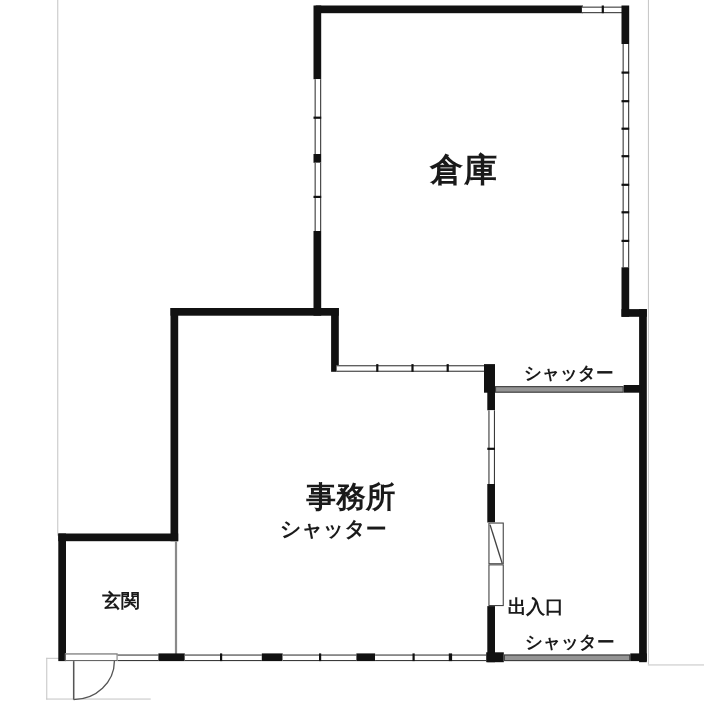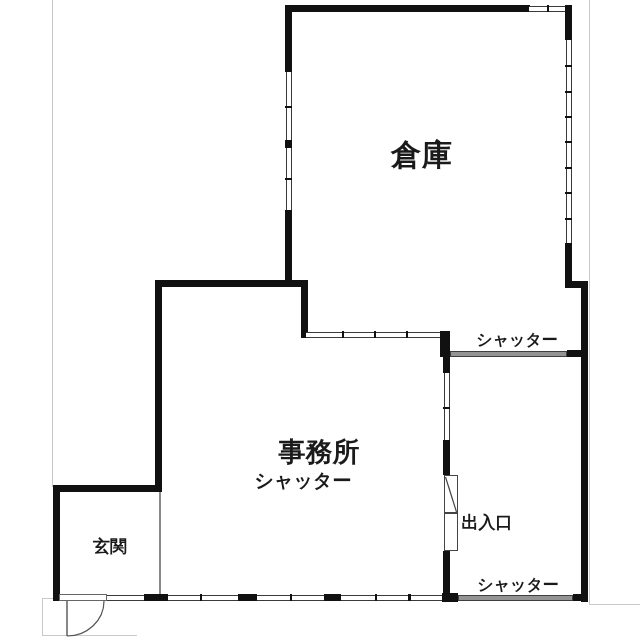--- a/index.html
+++ b/index.html
@@ -105,17 +105,17 @@
   <div class="tick-v" style="left:375px;top:594px;height:7px;"></div>
   <div class="tick-v" style="left:408px;top:594px;height:7px;width:3px;"></div>
   <div class="wall" style="left:442px;top:593px;width:16px;height:9px;"></div>
   <div class="shutter" style="left:458px;top:594.5px;width:115px;height:6px;"></div>
   <div class="wall" style="left:573px;top:594px;width:15px;height:7px;"></div>
 
   <div class="lbl lbl-big" style="left:422px;top:155px;">倉庫</div>
   <div class="lbl lbl-office" style="left:297px;top:452px;margin-left:22px;">事務所</div>
   <div class="lbl lbl-sub" style="left:303px;top:481px;">シャッター</div>
   <div class="lbl lbl-door" style="left:110px;top:546px;">玄関</div>
-  <div class="lbl lbl-door" style="left:487px;top:522px;">出入口</div>
+  <div class="lbl lbl-door" style="left:487px;top:552px;">出入口</div>
   <div class="lbl lbl-small" style="left:517px;top:340px;">シャッター</div>
   <div class="lbl lbl-small" style="left:518px;top:585px;">シャッター</div>
 
 </div>
 
 </body></html>

